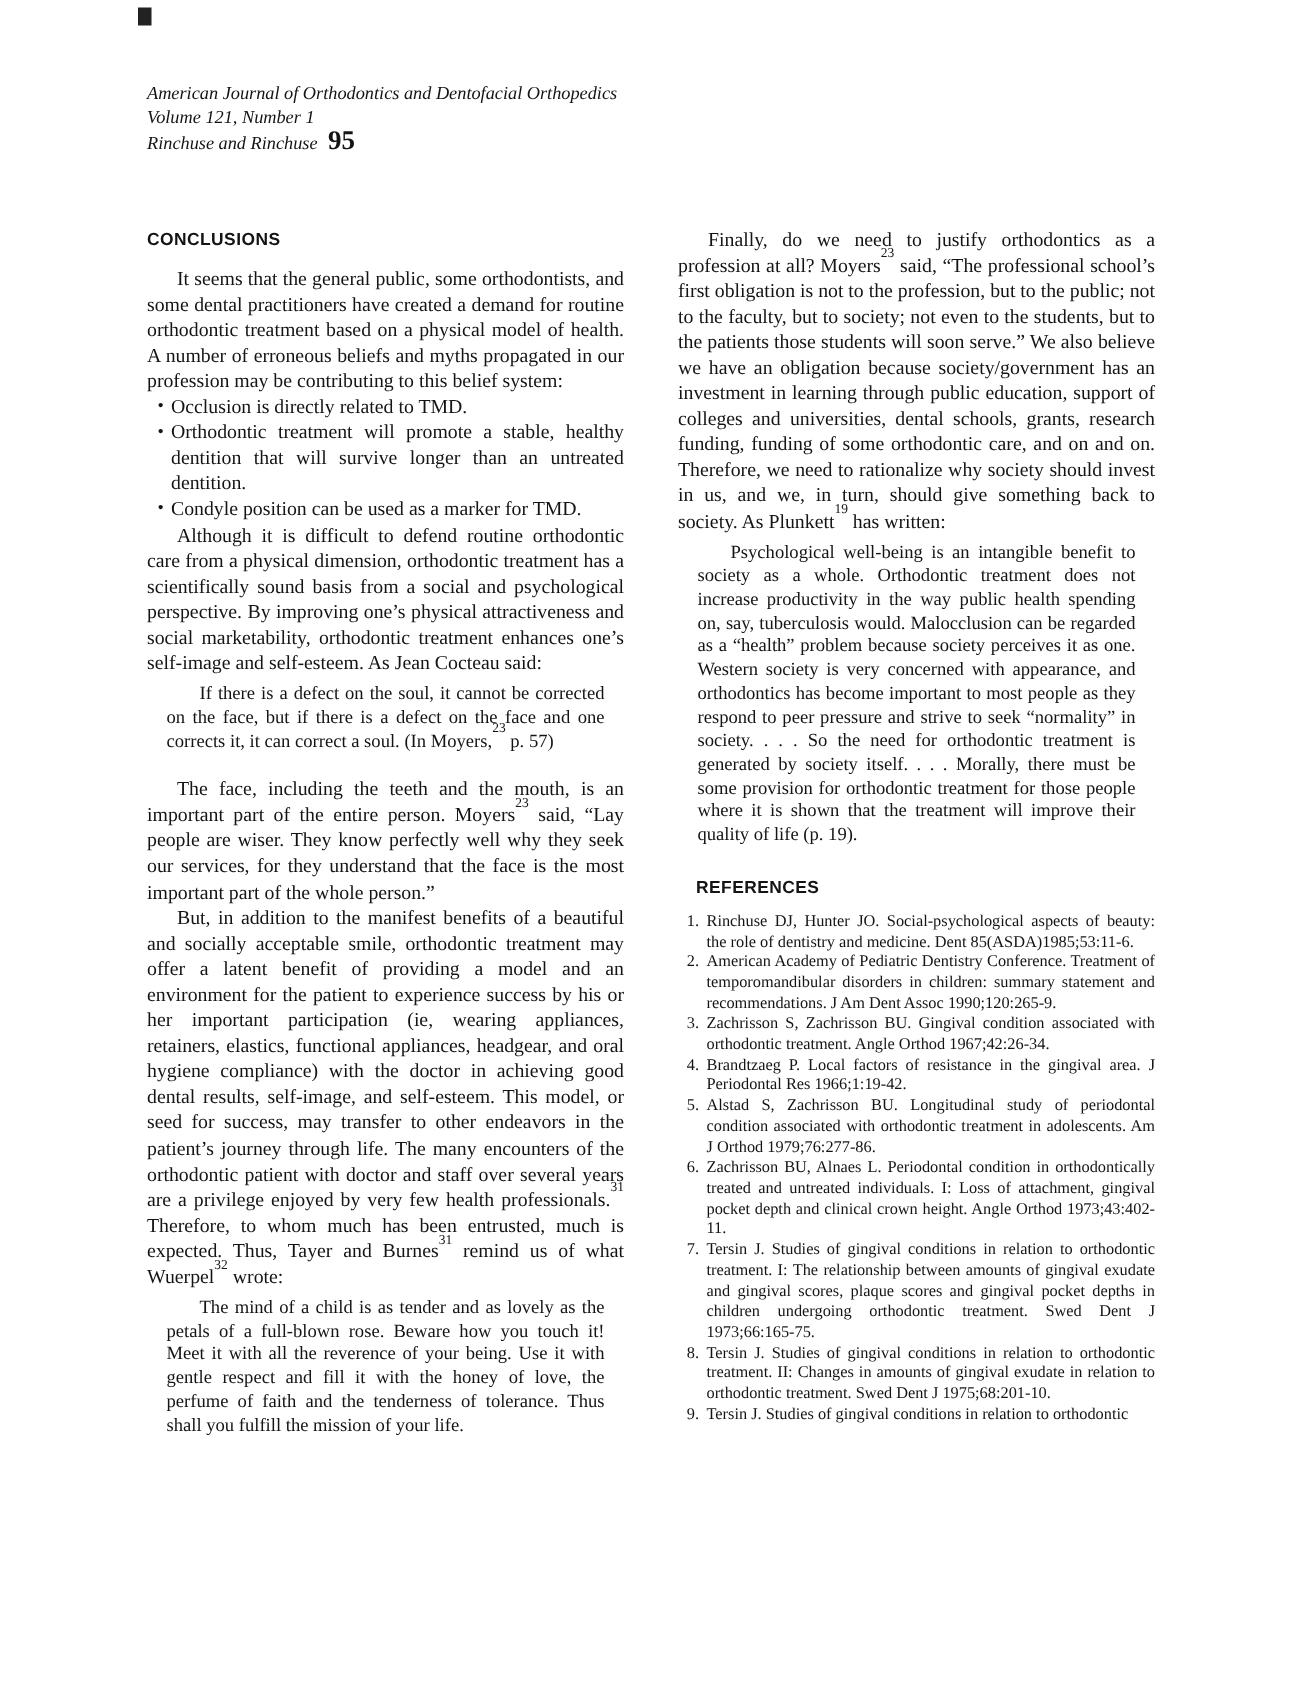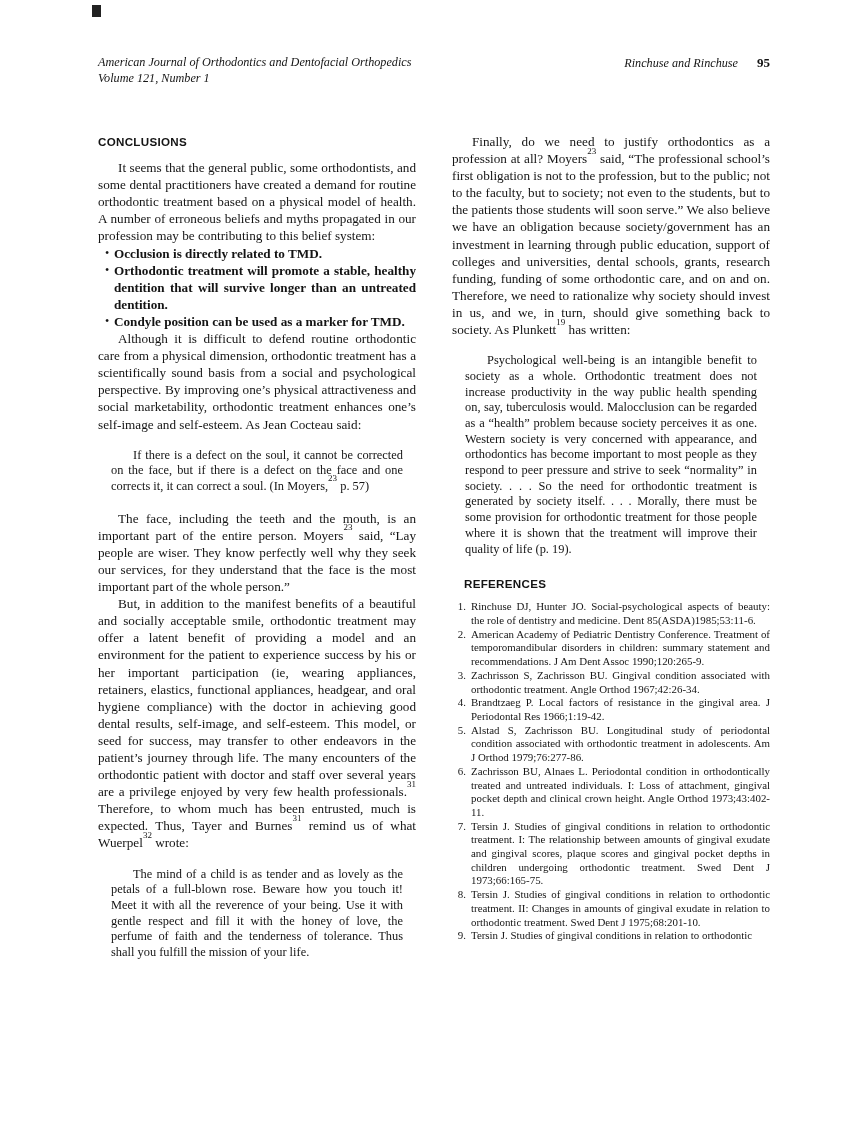--- a/index.html
+++ b/index.html
@@ -4,44 +4,44 @@
 <style>
   html, body { margin:0; padding:0; background:#e9e9e9; }
   .page {
     position:relative; width:866px; height:1122px; margin:0 auto;
     background:#ffffff; overflow:hidden; color:#141414;
     font-family:"Liberation Serif", serif;
   }
   .artifact { position:absolute; left:92px; top:5px; width:9px; height:12px; background:#222; }
   .content { position:absolute; left:98px; top:55px; width:672px; }
 
-  .running-head { display:flex; justify-content:space-between; align-items:flex-start;
-    font-size:12.2px; line-height:15.5px; }
+  .running-head { display:flex; align-items:flex-start;
+    font-size:12.2px; line-height:15.5px;flex-direction:column; }
   .head-left { font-style:italic; }
   .head-right { font-style:italic; white-space:nowrap; }
-  .page-number { font-style:normal; font-weight:bold; margin-left:19px; font-size:13px; }
+  .page-number { font-style:normal; font-weight:bold; margin-left:7px; font-size:18px; }
 
   .columns { display:flex; gap:36px; margin-top:47px; }
   .col { width:324px; font-size:13.2px; line-height:17.1px; text-align:justify; }
 
   .section-heading {
     font-family:"Liberation Sans", sans-serif; font-size:11.6px; font-weight:bold;
     letter-spacing:0.3px; margin:0 0 9px 0; text-align:left;
   }
   .section-heading.refs-heading { margin-top:18px; margin-bottom:8px;margin-left:12px; }
 
   .para { margin:0; text-indent:20px; }
 
   .bullets { list-style:none; margin:0; padding:0; }
   .bullet-item { display:flex; }
   .bullet-marker { flex:none; width:9px; margin-left:7px; font-size:12px; }
-  .bullet-text { flex:1; text-align:justify;font-weight:bold; }
+  .bullet-text { flex:1; text-align:justify; }
 
   .quote {
-    margin:15px 13px 15px 13px; font-size:12.4px; line-height:15.7px;
+    margin:5px 13px 15px 13px; font-size:12.4px; line-height:15.7px;
     text-indent:22px; text-align:justify;
   }
 
   sup { font-size:9px; line-height:0; position:relative; top:-4px; }
 
   .ref-list { margin:0; }
   .ref { display:flex; font-size:10.9px; line-height:13.7px; }
   .ref-num { flex:none; width:14px; text-align:right; margin-right:5px; }
   .ref-text { flex:1; text-align:justify; }
 </style>

